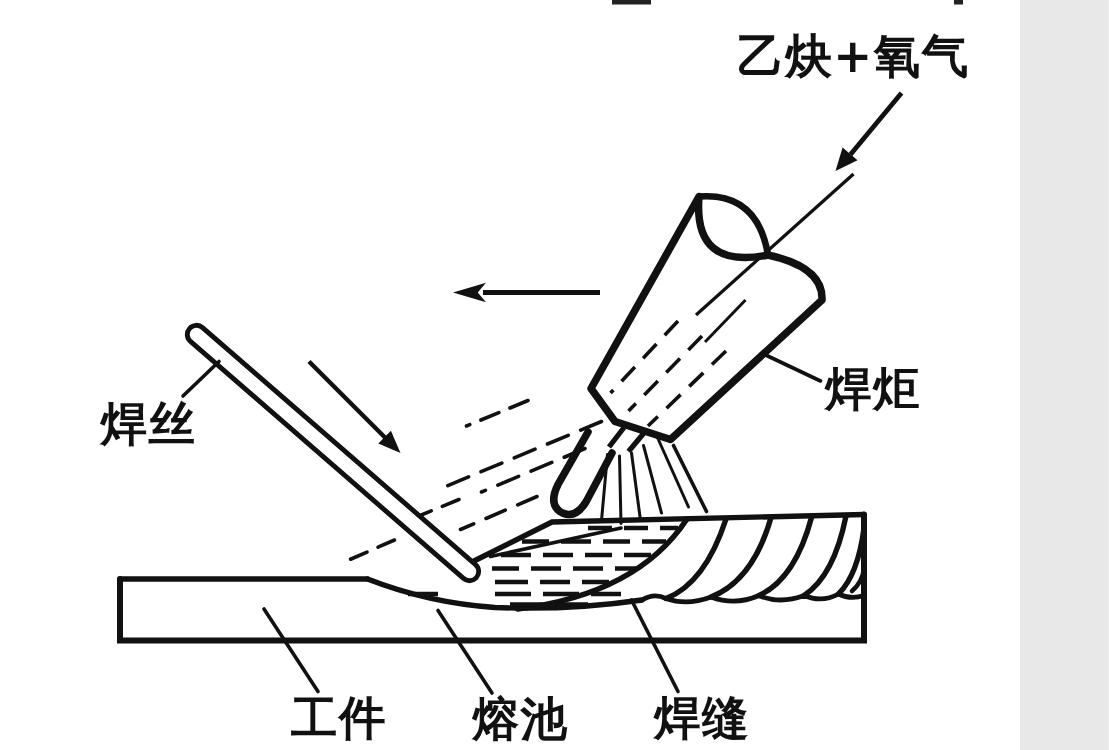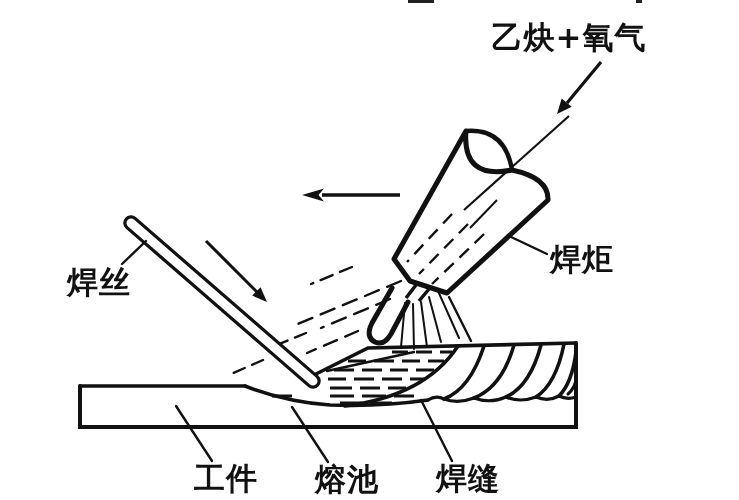--- a/index.html
+++ b/index.html
@@ -1,18 +1,18 @@
 <!DOCTYPE html>
 <html><head>
 <meta charset="utf-8">
 <style>
   html,body{margin:0;padding:0;background:#e8e8e8;}
   .stage{
     position:relative;
-    width:739px;height:500px;
+    width:680px;height:500px;
     background:#ffffff;
     overflow:hidden;
     font-family:"DejaVu Sans","Liberation Sans",sans-serif;
   }
   svg{position:absolute;left:0;top:0;}
   text{
     font-family:"DejaVu Sans","Liberation Sans",sans-serif;
     font-weight:700;
     fill:#111111;
     letter-spacing:1px;

